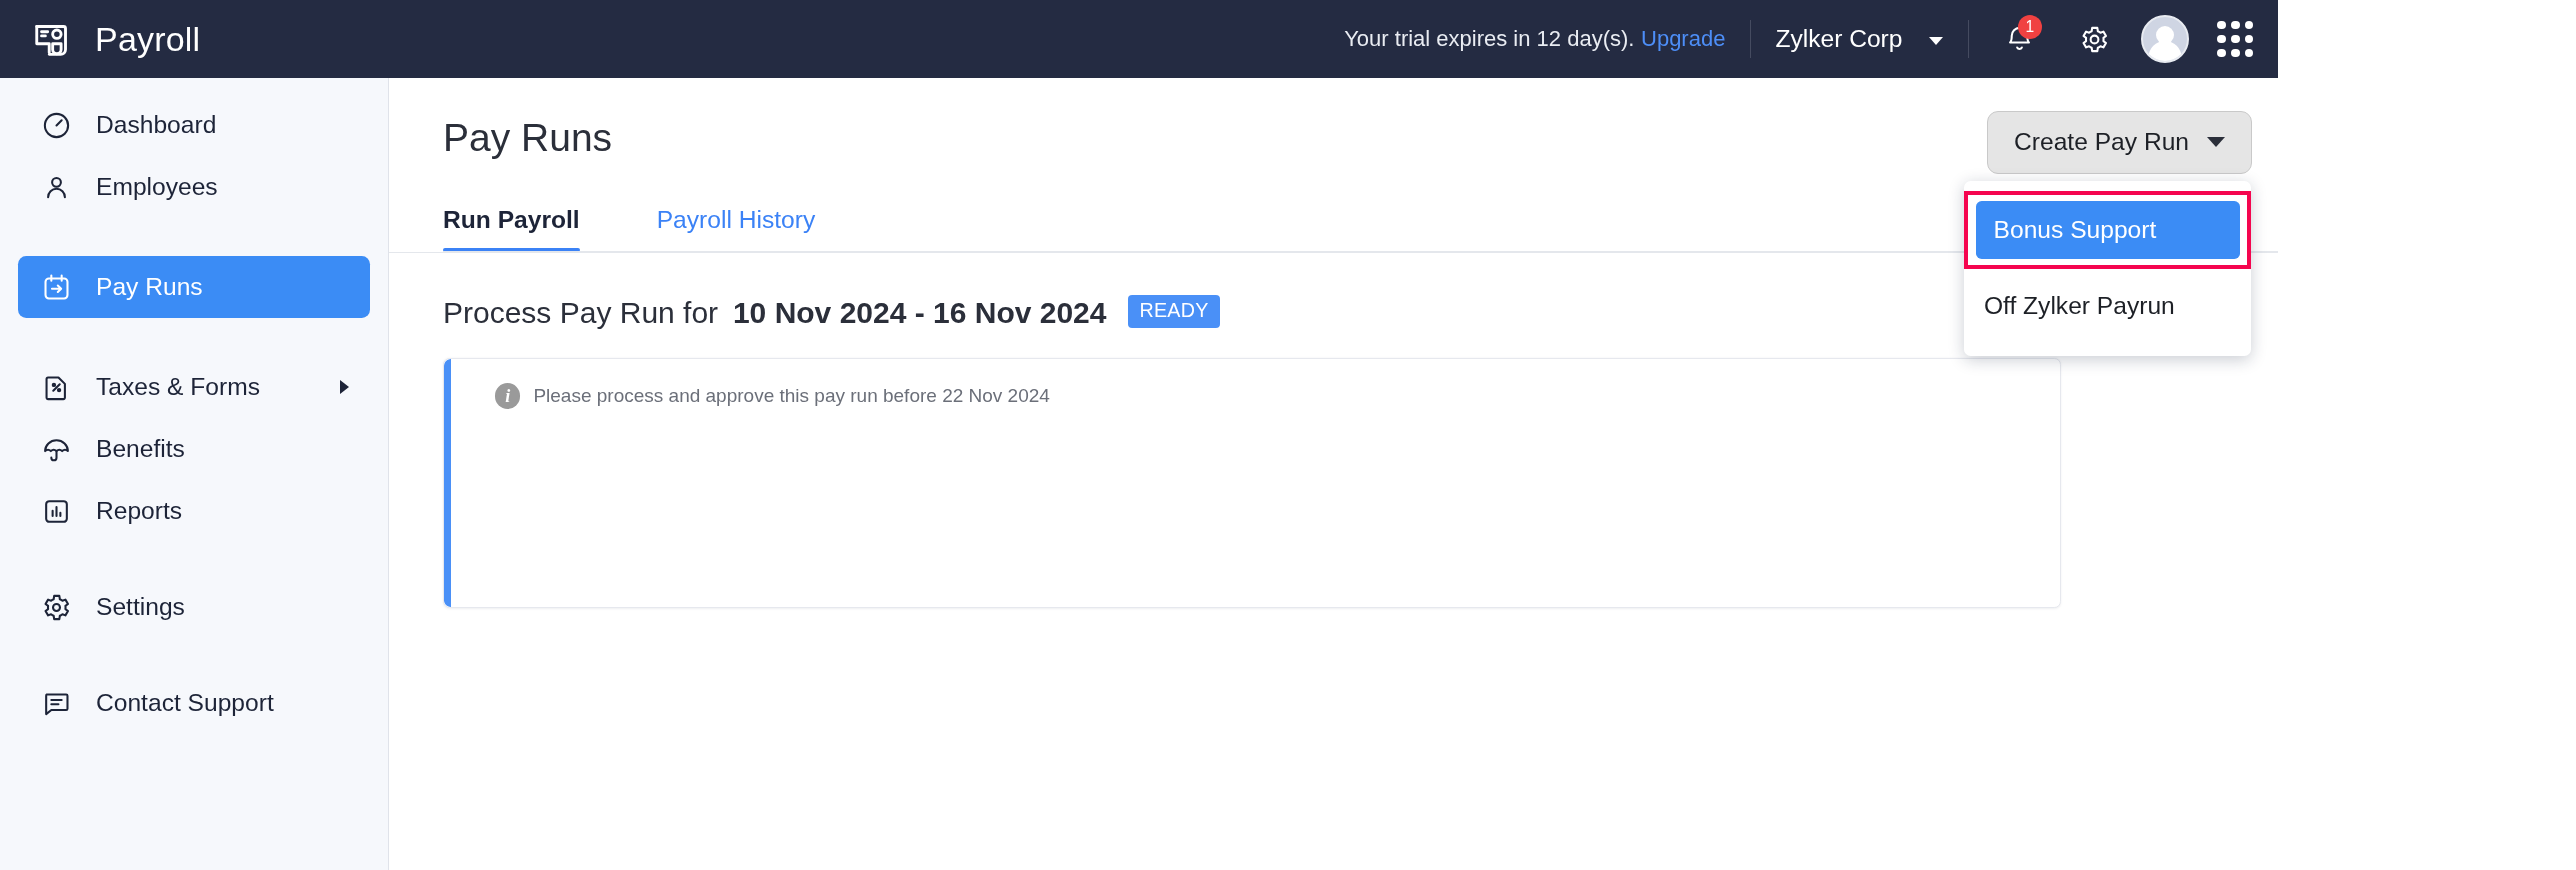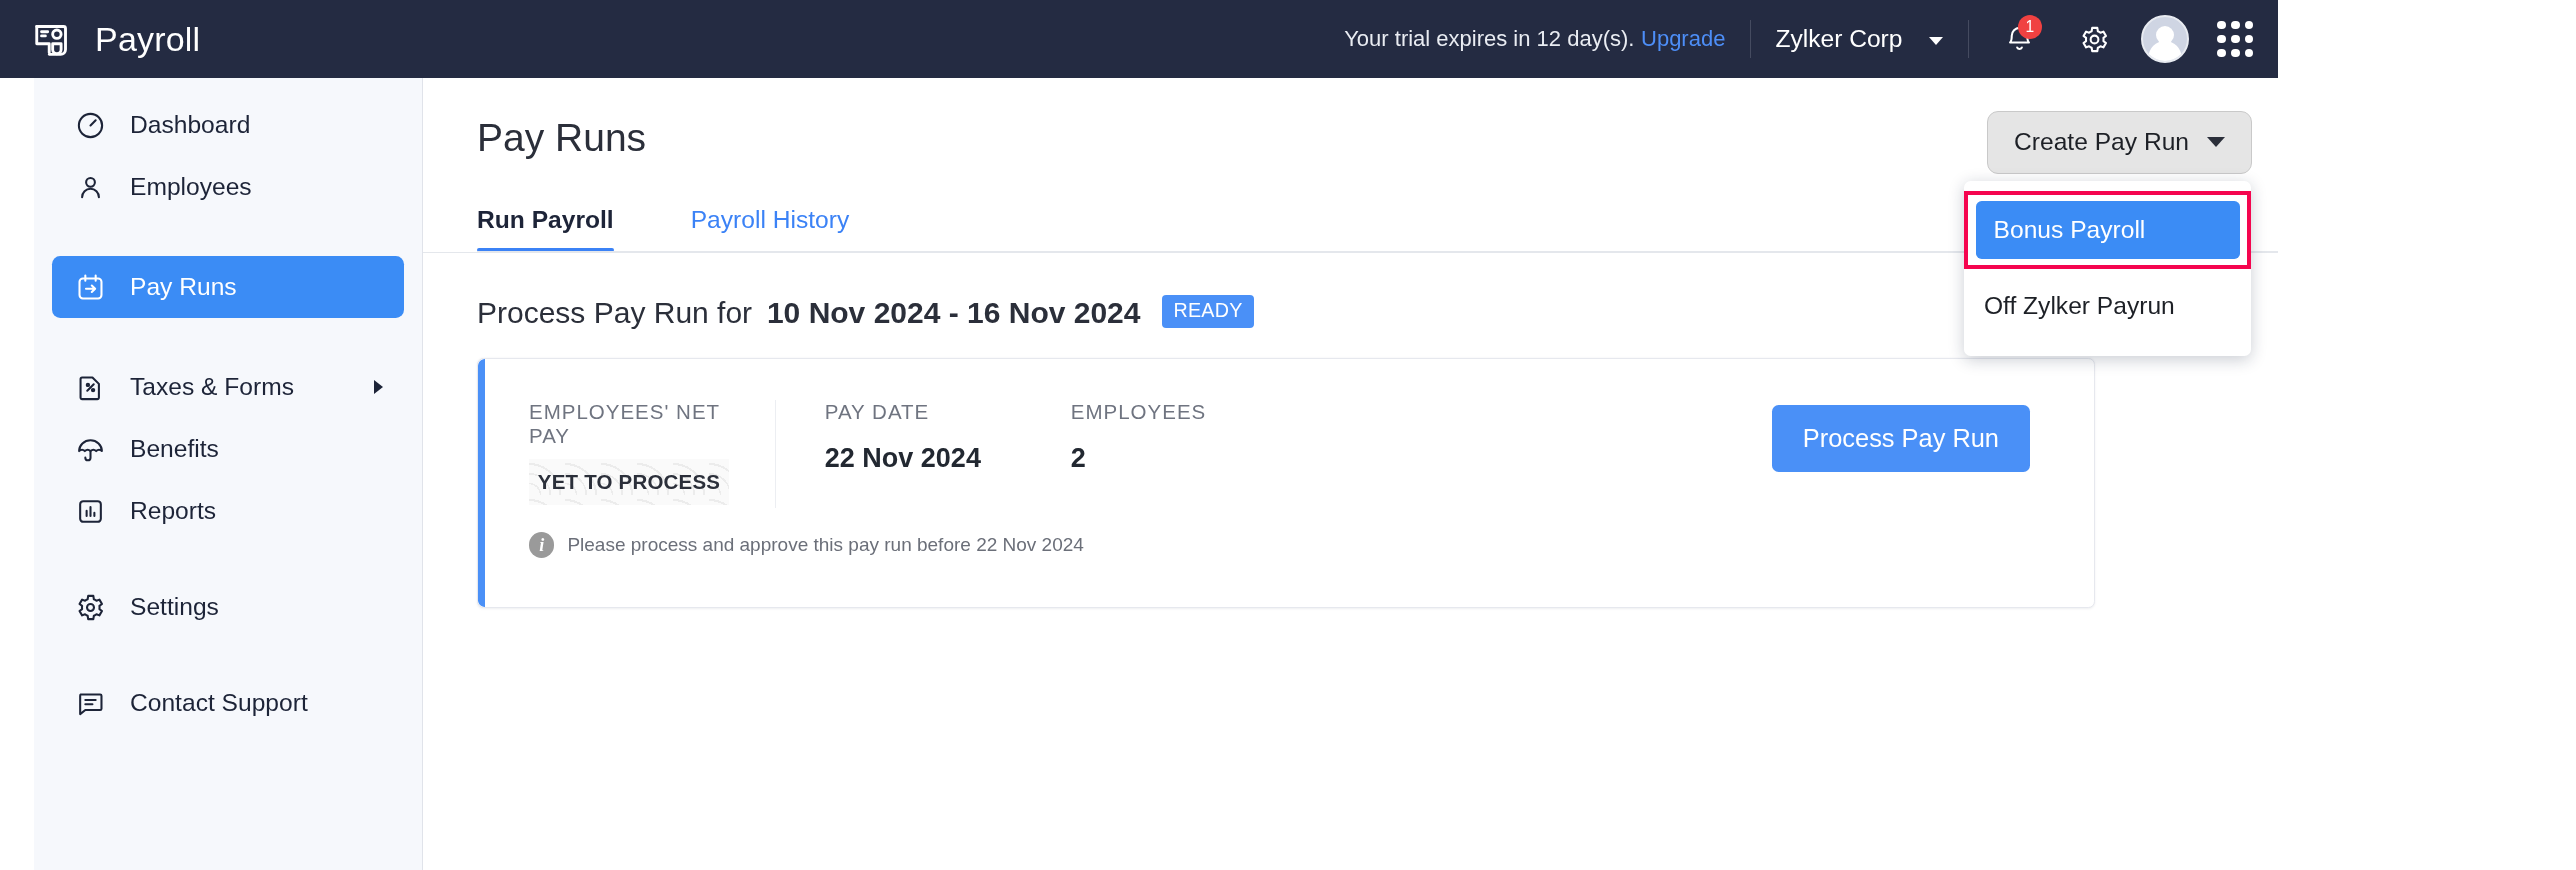--- a/index.html
+++ b/index.html
@@ -56,21 +56,21 @@
     width:18px; height:18px; border-radius:50%; background:#ffffff;
   }
   .avatar::before{
     content:""; position:absolute; left:50%; bottom:-4.9px; transform:translateX(-50%);
     width:33px; height:24.6px; border-radius:16.4px 16.4px 0 0; background:#ffffff;
   }
   .grid-icon { margin-left: 28px; display:grid; grid-template-columns: repeat(3, 8.2px); gap:5.7px; }
   .grid-icon i { width:8.2px; height:8.2px; background:#ffffff; border-radius:50%; display:block;}
 
   
-  .body { display:flex; flex: 1 1 auto; min-height: 0; padding-left: 34px; }
+  .body { display:flex; flex: 1 1 auto; min-height: 0; }
 
   
   .sidebar {
     width: 389px; min-width: 389px;
     background: #f6f8fc;
     border-right: 0.8px solid #e0e3ea;
     padding-top: 16.4px;
   }
   .nav-item {
     display:flex; align-items:center; gap: 23px;
@@ -357,59 +357,38 @@
       <div class="head-sep"></div>
 
       <div class="content">
         <div class="run-title">
           <span class="light">Process Pay Run for</span>
           <span class="strong">10 Nov 2024 - 16 Nov 2024</span>
           <span class="ready-badge">READY</span>
         </div>
 
         <div class="card">
-          <div class="card-row">
-
-            <div class="stat netpay">
-              <div class="stat-label">EMPLOYEES' NET PAY</div>
-              <div class="netpay-chip">YET TO PROCESS</div>
-            </div>
-
-            <div class="stat-div"></div>
-
-            <div class="stat paydate">
-              <div class="stat-label">PAY DATE</div>
-              <div class="stat-value">22 Nov 2024</div>
-            </div>
-
-            <div class="stat employees">
-              <div class="stat-label">EMPLOYEES</div>
-              <div class="stat-value">2</div>
-            </div>
-
-            <button class="process-btn">Process Pay Run</button>
-          </div>
 
           <div class="card-note">
             <span class="info-ico">i</span>
             <span class="card-note-text">Please process and approve this pay run before 22 Nov 2024</span>
           </div>
         </div>
       </div>
 
       <div class="create-wrap">
         <button class="create-btn">
           <span>Create Pay Run</span>
           <span class="cdown"></span>
         </button>
 
         <div class="dropdown">
           <div class="dd-item highlight-wrap">
             <div class="dd-highlight">
-              <div class="dd-selected">Bonus Payroll</div>
+              <div class="dd-selected">Bonus Support</div>
             </div>
           </div>
           <div class="dd-item">Off Zylker Payrun</div>
         </div>
       </div>
 
     </main>
   </div>
 </div>
 

